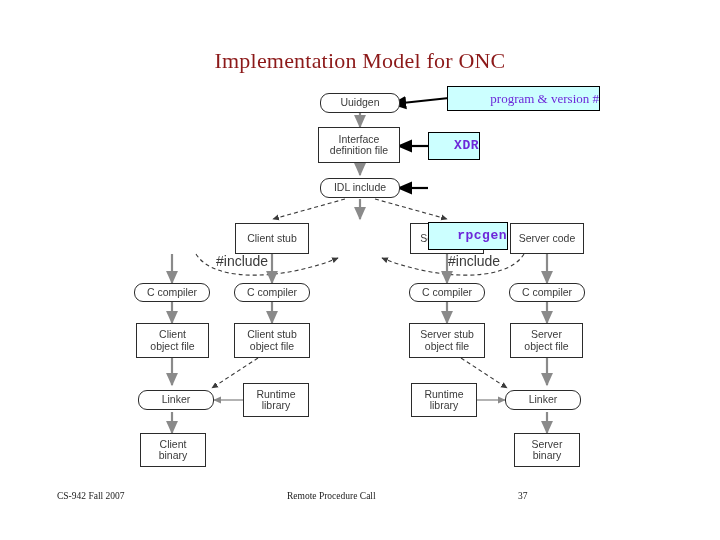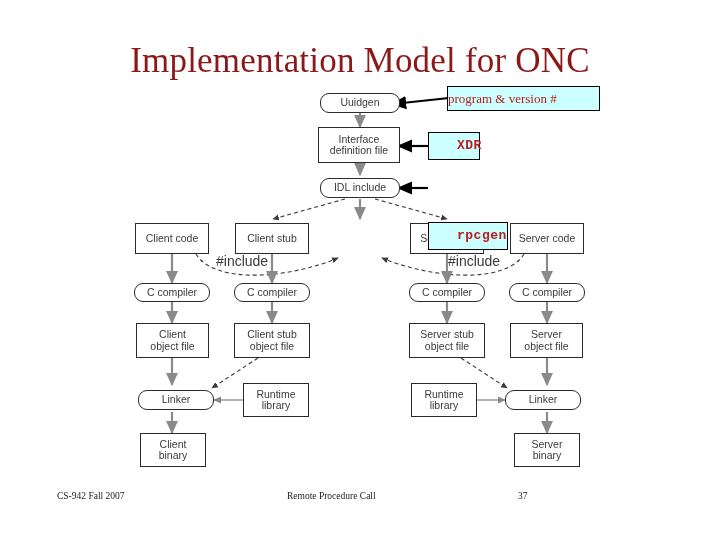--- a/index.html
+++ b/index.html
@@ -8,21 +8,21 @@
     font-family:"Liberation Serif", serif;
     position:relative;
   }
   #slide{position:absolute;left:0;top:0;width:720px;height:540px;}
 
   
   #title{
     position:absolute;left:0;top:44px;width:720px;
     text-align:center;
     font-family:"Liberation Serif", serif;
-    font-size:35px;line-height:34px;
+    font-size:22px;line-height:34px;
     color:#8c1919;
     letter-spacing:0.2px;
     white-space:nowrap;
   }
 
   
   #diagram{position:absolute;left:0;top:0;width:720px;height:490px;}
   #wires{position:absolute;left:0;top:0;width:720px;height:490px;}
 
   .node{
@@ -37,22 +37,22 @@
     text-align:center;
     padding:0 2px;
   }
   .node.round{border-radius:9px;}
   .node .lbl{display:block;}
 
   
   .callout{
     position:absolute;box-sizing:border-box;
     background:#ccffff;border:1.3px solid #000000;
-    color:#b91c1c;
-    display:flex;align-items:center;justify-content:flex-start;
+    color:#6d28d9;
+    display:flex;align-items:center;justify-content:flex-end;
     text-align:center;
   }
   .callout.serif{
     font-family:"Liberation Serif", serif;
     font-size:13px;line-height:14px;
   }
   .callout.mono{
     font-family:"Liberation Mono", monospace;
     font-weight:bold;
     font-size:13px;line-height:14px;
@@ -147,23 +147,20 @@
     </div>
 
     <div class="node round" style="left:320px;top:93px;width:80px;height:20px;">
       <span class="lbl">Uuidgen</span>
     </div>
 
     <div class="node round" style="left:320px;top:178px;width:80px;height:20px;">
       <span class="lbl">IDL include</span>
     </div>
 
-    <div class="node" style="left:135px;top:223px;width:74px;height:31px;">
-      <span class="lbl">Client code</span>
-    </div>
     <div class="node" style="left:235px;top:223px;width:74px;height:31px;">
       <span class="lbl">Client stub</span>
     </div>
     <div class="node" style="left:410px;top:223px;width:74px;height:31px;">
       <span class="lbl">Server stub</span>
     </div>
     <div class="node" style="left:510px;top:223px;width:74px;height:31px;">
       <span class="lbl">Server code</span>
     </div>
 

